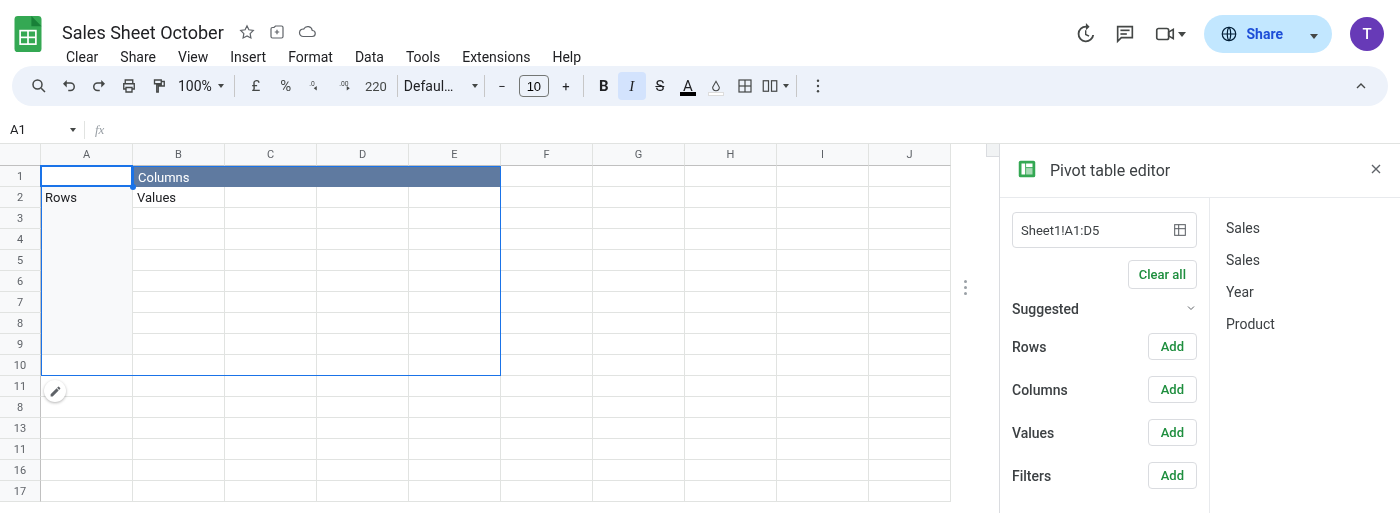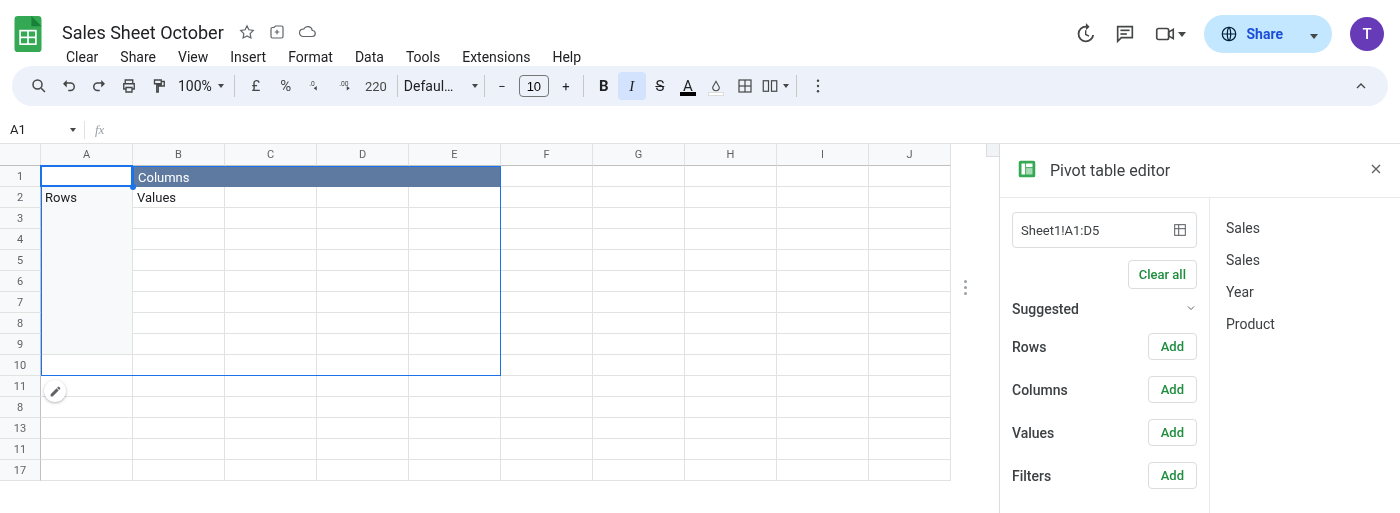--- a/index.html
+++ b/index.html
@@ -611,20 +611,33 @@
           <div class="cell" style="width: 92px;"></div>
           <div class="cell" style="width: 92px;"></div>
           <div class="cell" style="width: 92px;"></div>
           <div class="cell" style="width: 92px;"></div>
           <div class="cell" style="width: 92px;"></div>
           <div class="cell" style="width: 92px;"></div>
           <div class="cell" style="width: 82px;"></div>
         </div>
         <div class="row-wrap">
           <div class="row-header">11</div>
+          <div class="cell" style="width: 92px;"></div>
+          <div class="cell" style="width: 92px;"></div>
+          <div class="cell" style="width: 92px;"></div>
+          <div class="cell" style="width: 92px;"></div>
+          <div class="cell" style="width: 92px;"></div>
+          <div class="cell" style="width: 92px;"></div>
+          <div class="cell" style="width: 92px;"></div>
+          <div class="cell" style="width: 92px;"></div>
+          <div class="cell" style="width: 92px;"></div>
+          <div class="cell" style="width: 82px;"></div>
+        </div>
+        <div class="row-wrap">
+          <div class="row-header">16</div>
           <div class="cell" style="width: 92px;"></div>
           <div class="cell" style="width: 92px;"></div>
           <div class="cell" style="width: 92px;"></div>
           <div class="cell" style="width: 92px;"></div>
           <div class="cell" style="width: 92px;"></div>
           <div class="cell" style="width: 92px;"></div>
           <div class="cell" style="width: 92px;"></div>
           <div class="cell" style="width: 92px;"></div>
           <div class="cell" style="width: 92px;"></div>
           <div class="cell" style="width: 82px;"></div>

